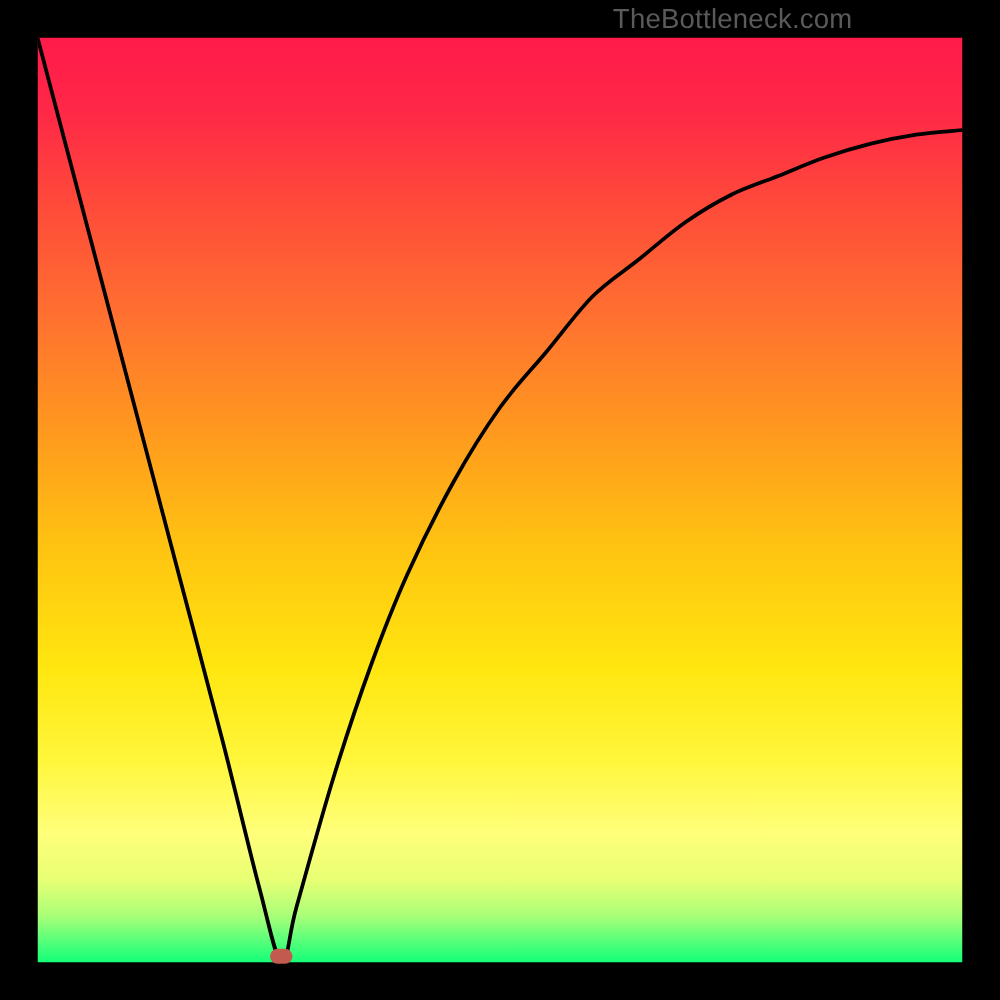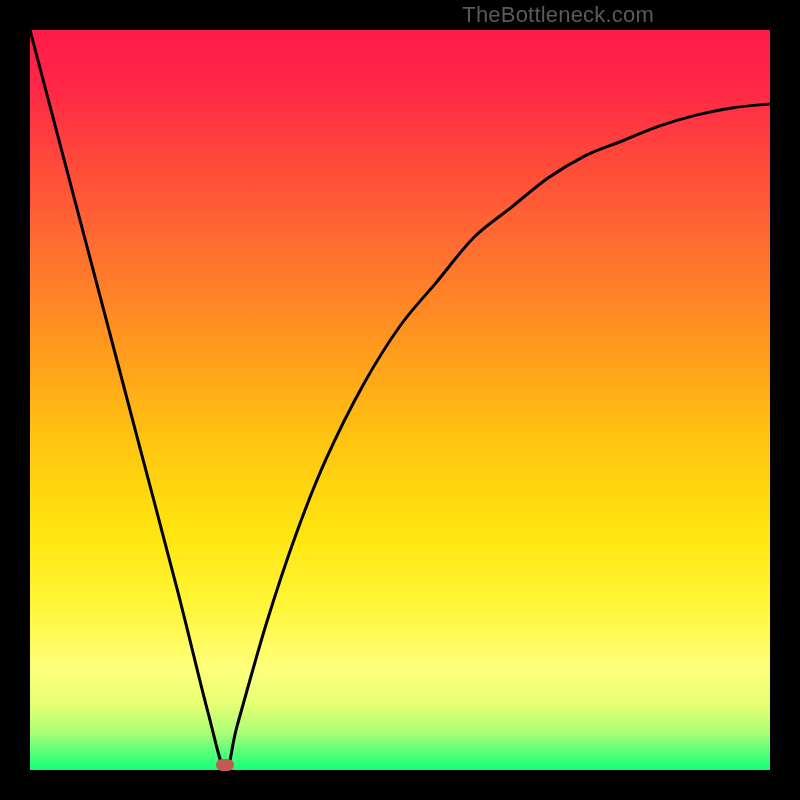--- a/index.html
+++ b/index.html
@@ -11,20 +11,21 @@
     overflow: hidden;
     font-family: Arial, Helvetica, sans-serif;
   }
   .frame {
     position: absolute;
     left: 0;
     top: 0;
     width: 664px;
     height: 800px;
     background: #000;
+    padding-left: 28px;
   }
   .watermark {
     position: absolute;
     top: 2px;
     right: 10px;
     color: #5a5a5a;
     font-size: 22px;
     font-weight: 400;
     letter-spacing: 0.2px;
     z-index: 5;

